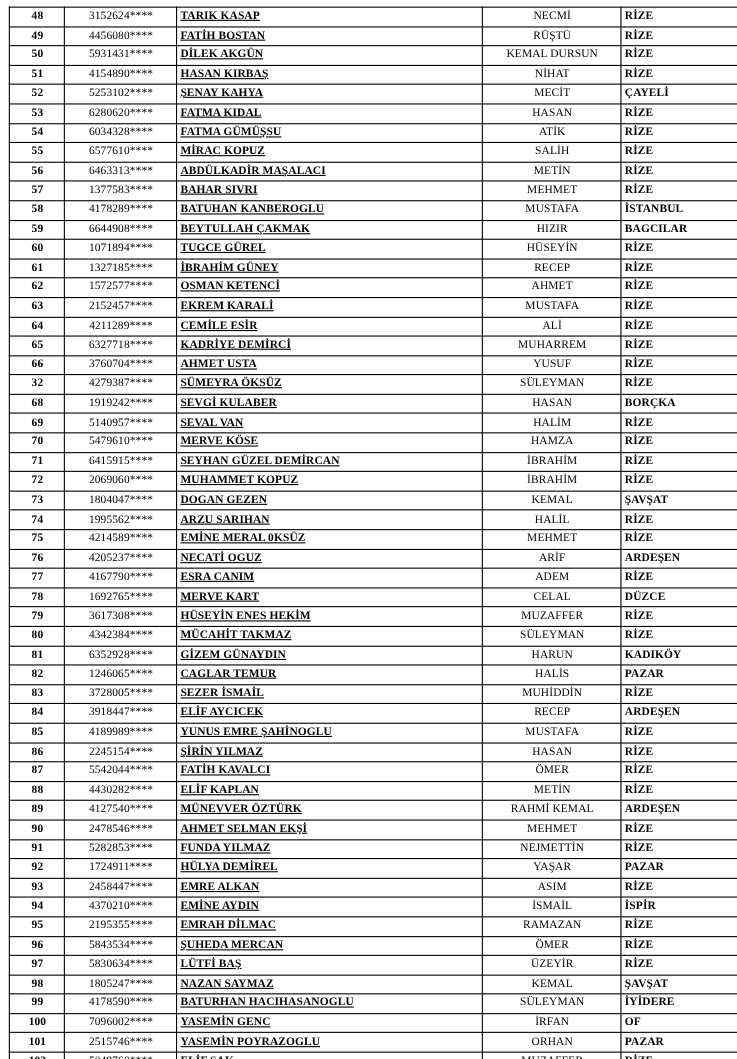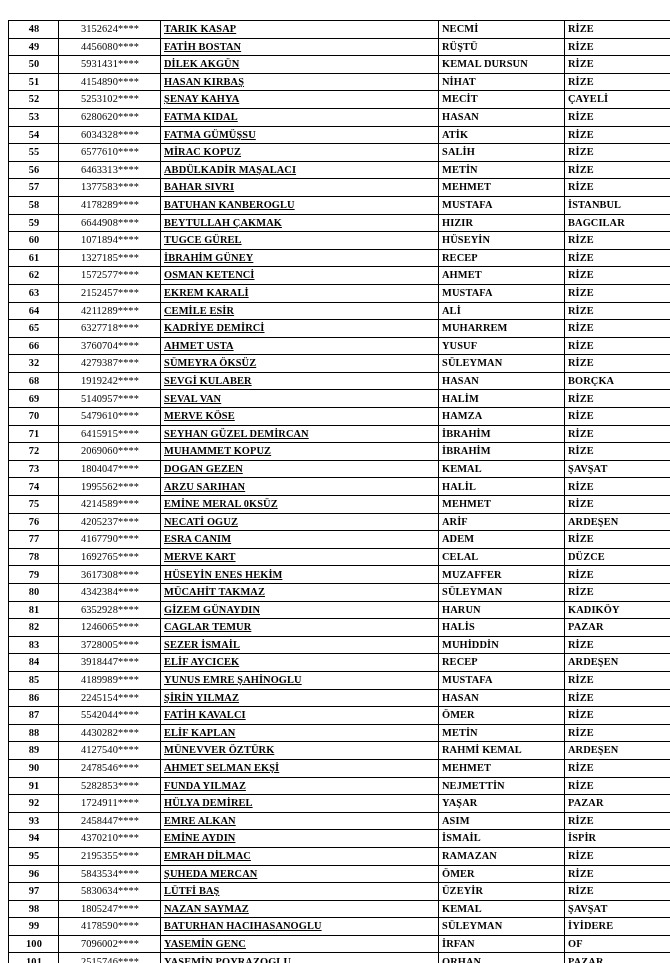--- a/index.html
+++ b/index.html
@@ -10,21 +10,21 @@
   body {
     width: 670px;
     height: 963px;
     font-family: "Liberation Serif", serif;
     color: #000000;
   }
   .page {
     box-sizing: border-box;
     width: 670px;
     height: 792px;
-    padding: 20px 8px 6px 8px;
+    padding: 6px 8px 6px 8px;
   }
   table.records {
     border-collapse: collapse;
     table-layout: fixed;
     width: 654px;
     border: 1px solid #000;
   }
   table.records td {
     border: 1px solid #000;
     font-size: 10.4px;
@@ -46,21 +46,22 @@
     text-align: center;
     font-weight: normal;
   }
   td.c-name {
     width: 272px;
     font-weight: bold;
     text-decoration: underline;
   }
   td.c-father {
     width: 120px;
-    font-weight: bold;
+    font-weight: normal;
+    text-align: center;
   }
   td.c-city {
     width: 118px;
     font-weight: bold;
   }
 </style>
 </head>
 <body>
 
 <div class="page">

